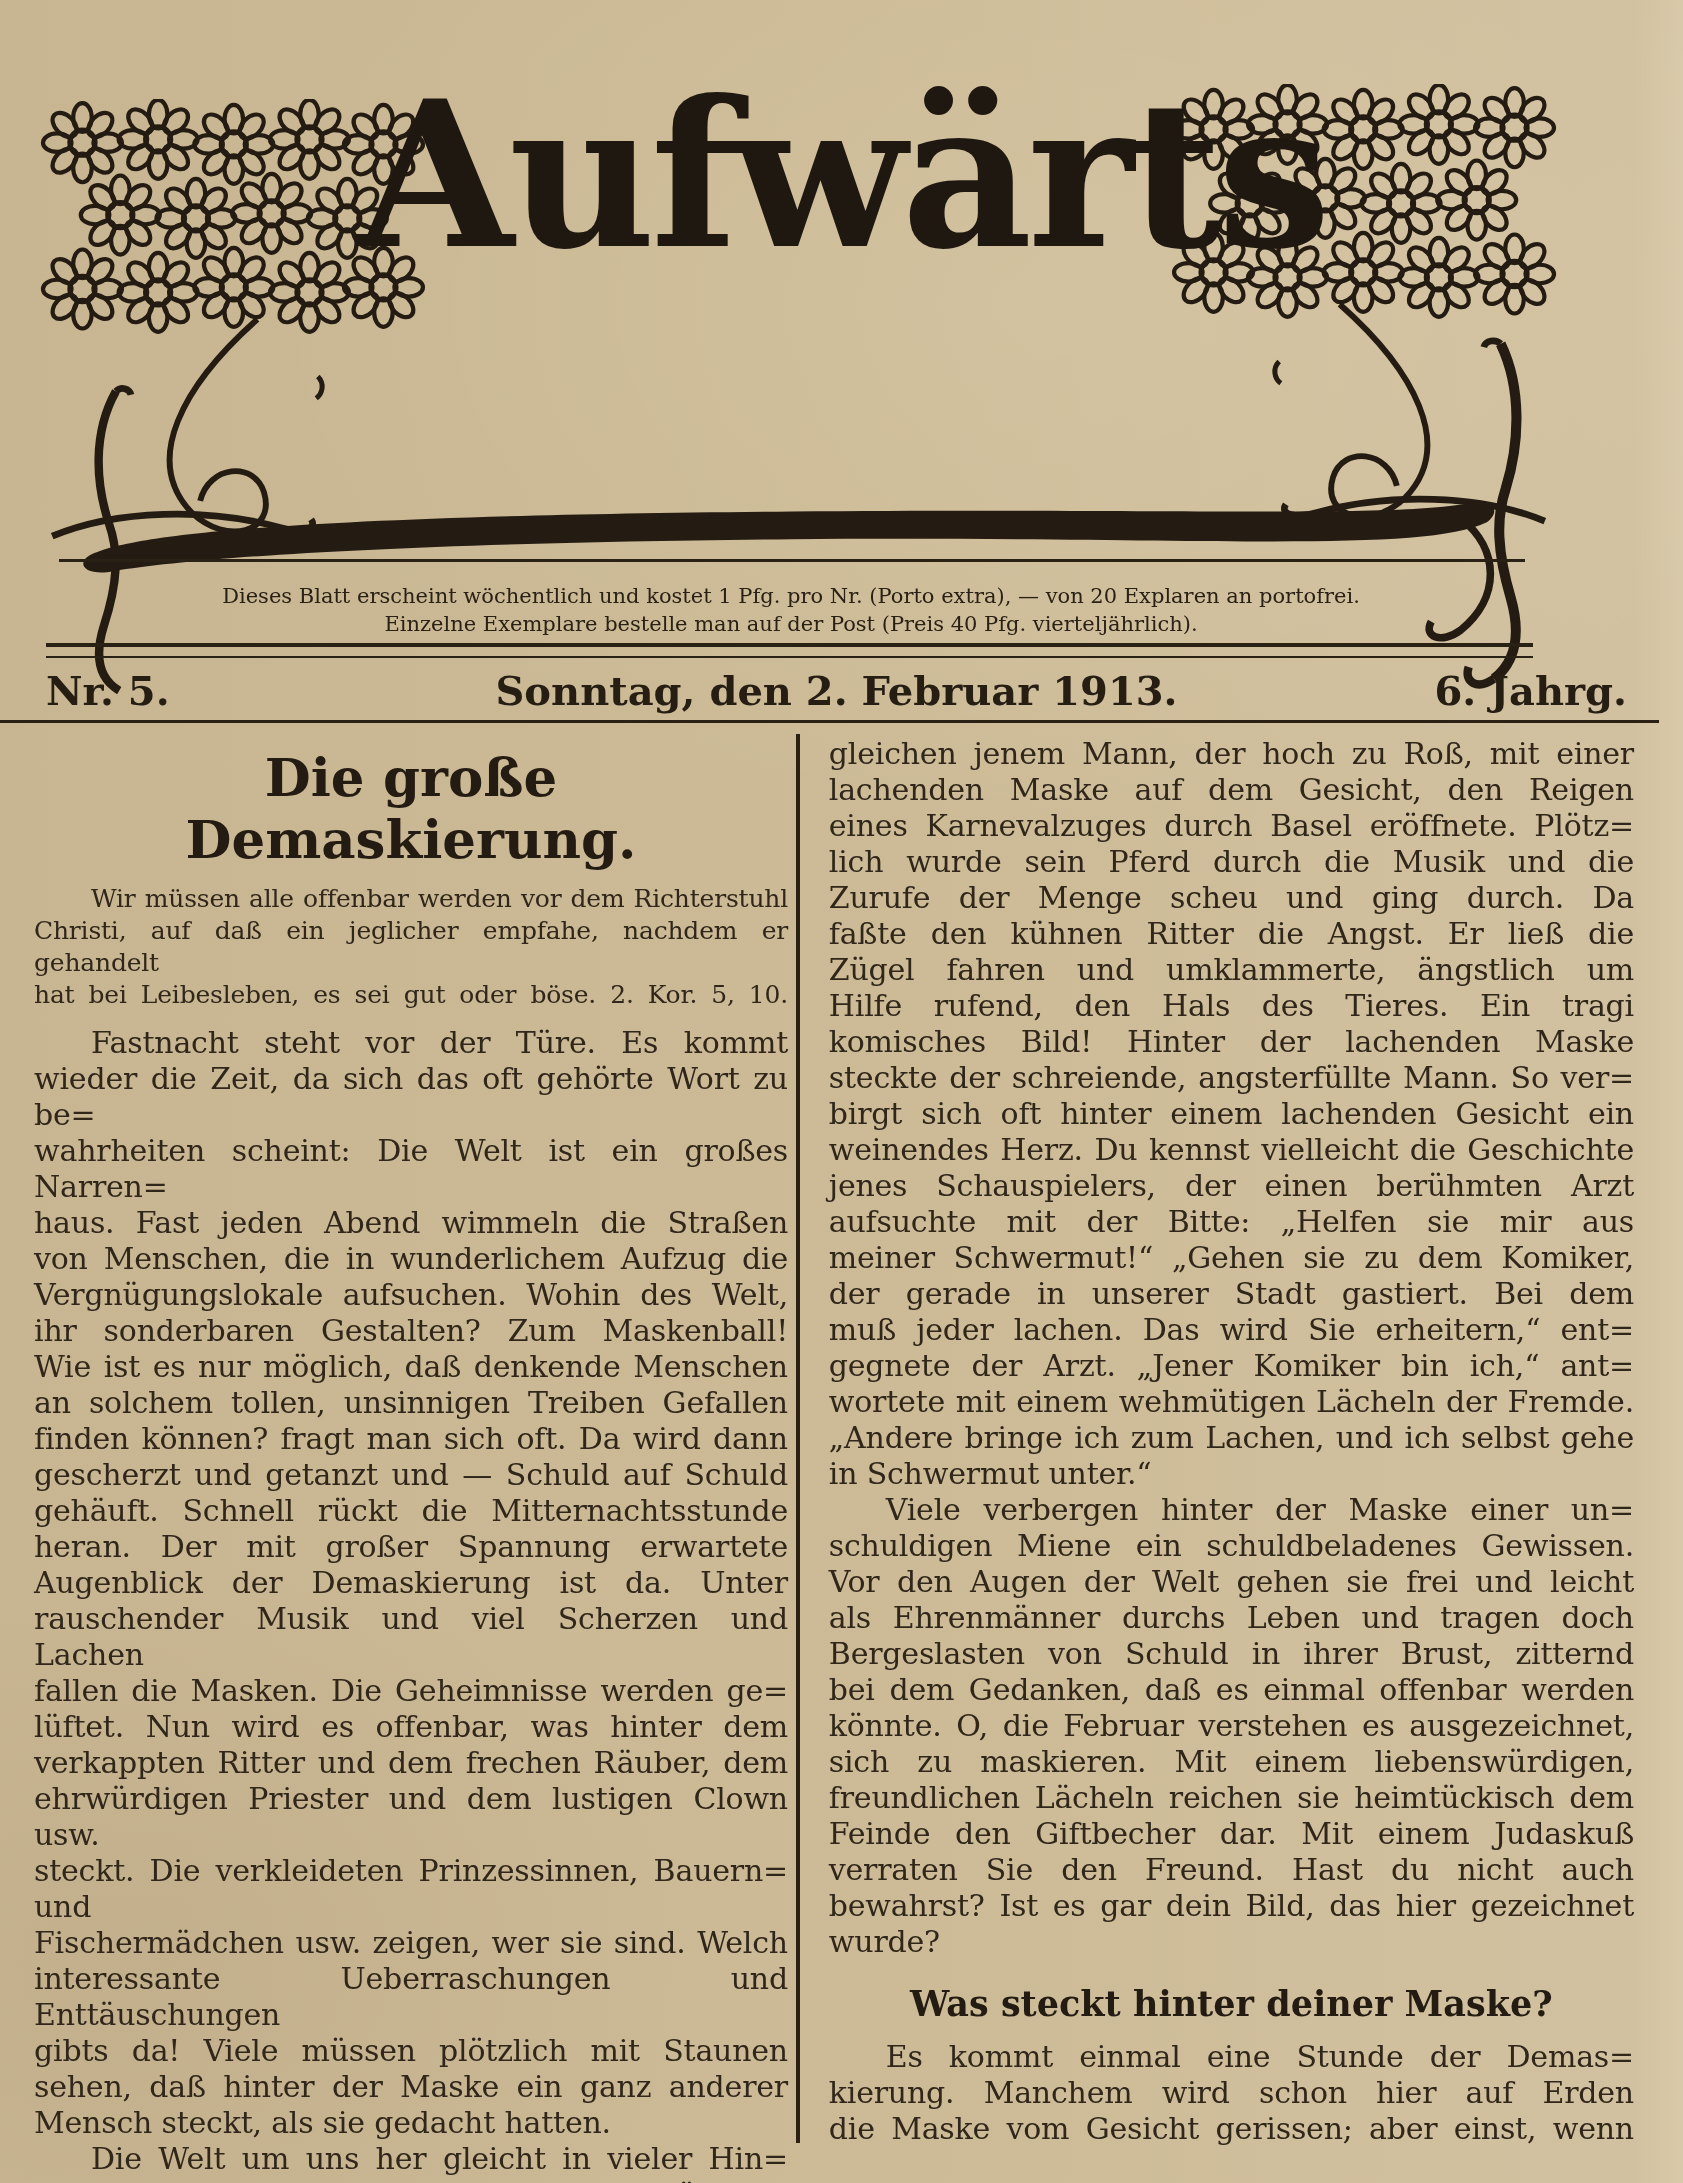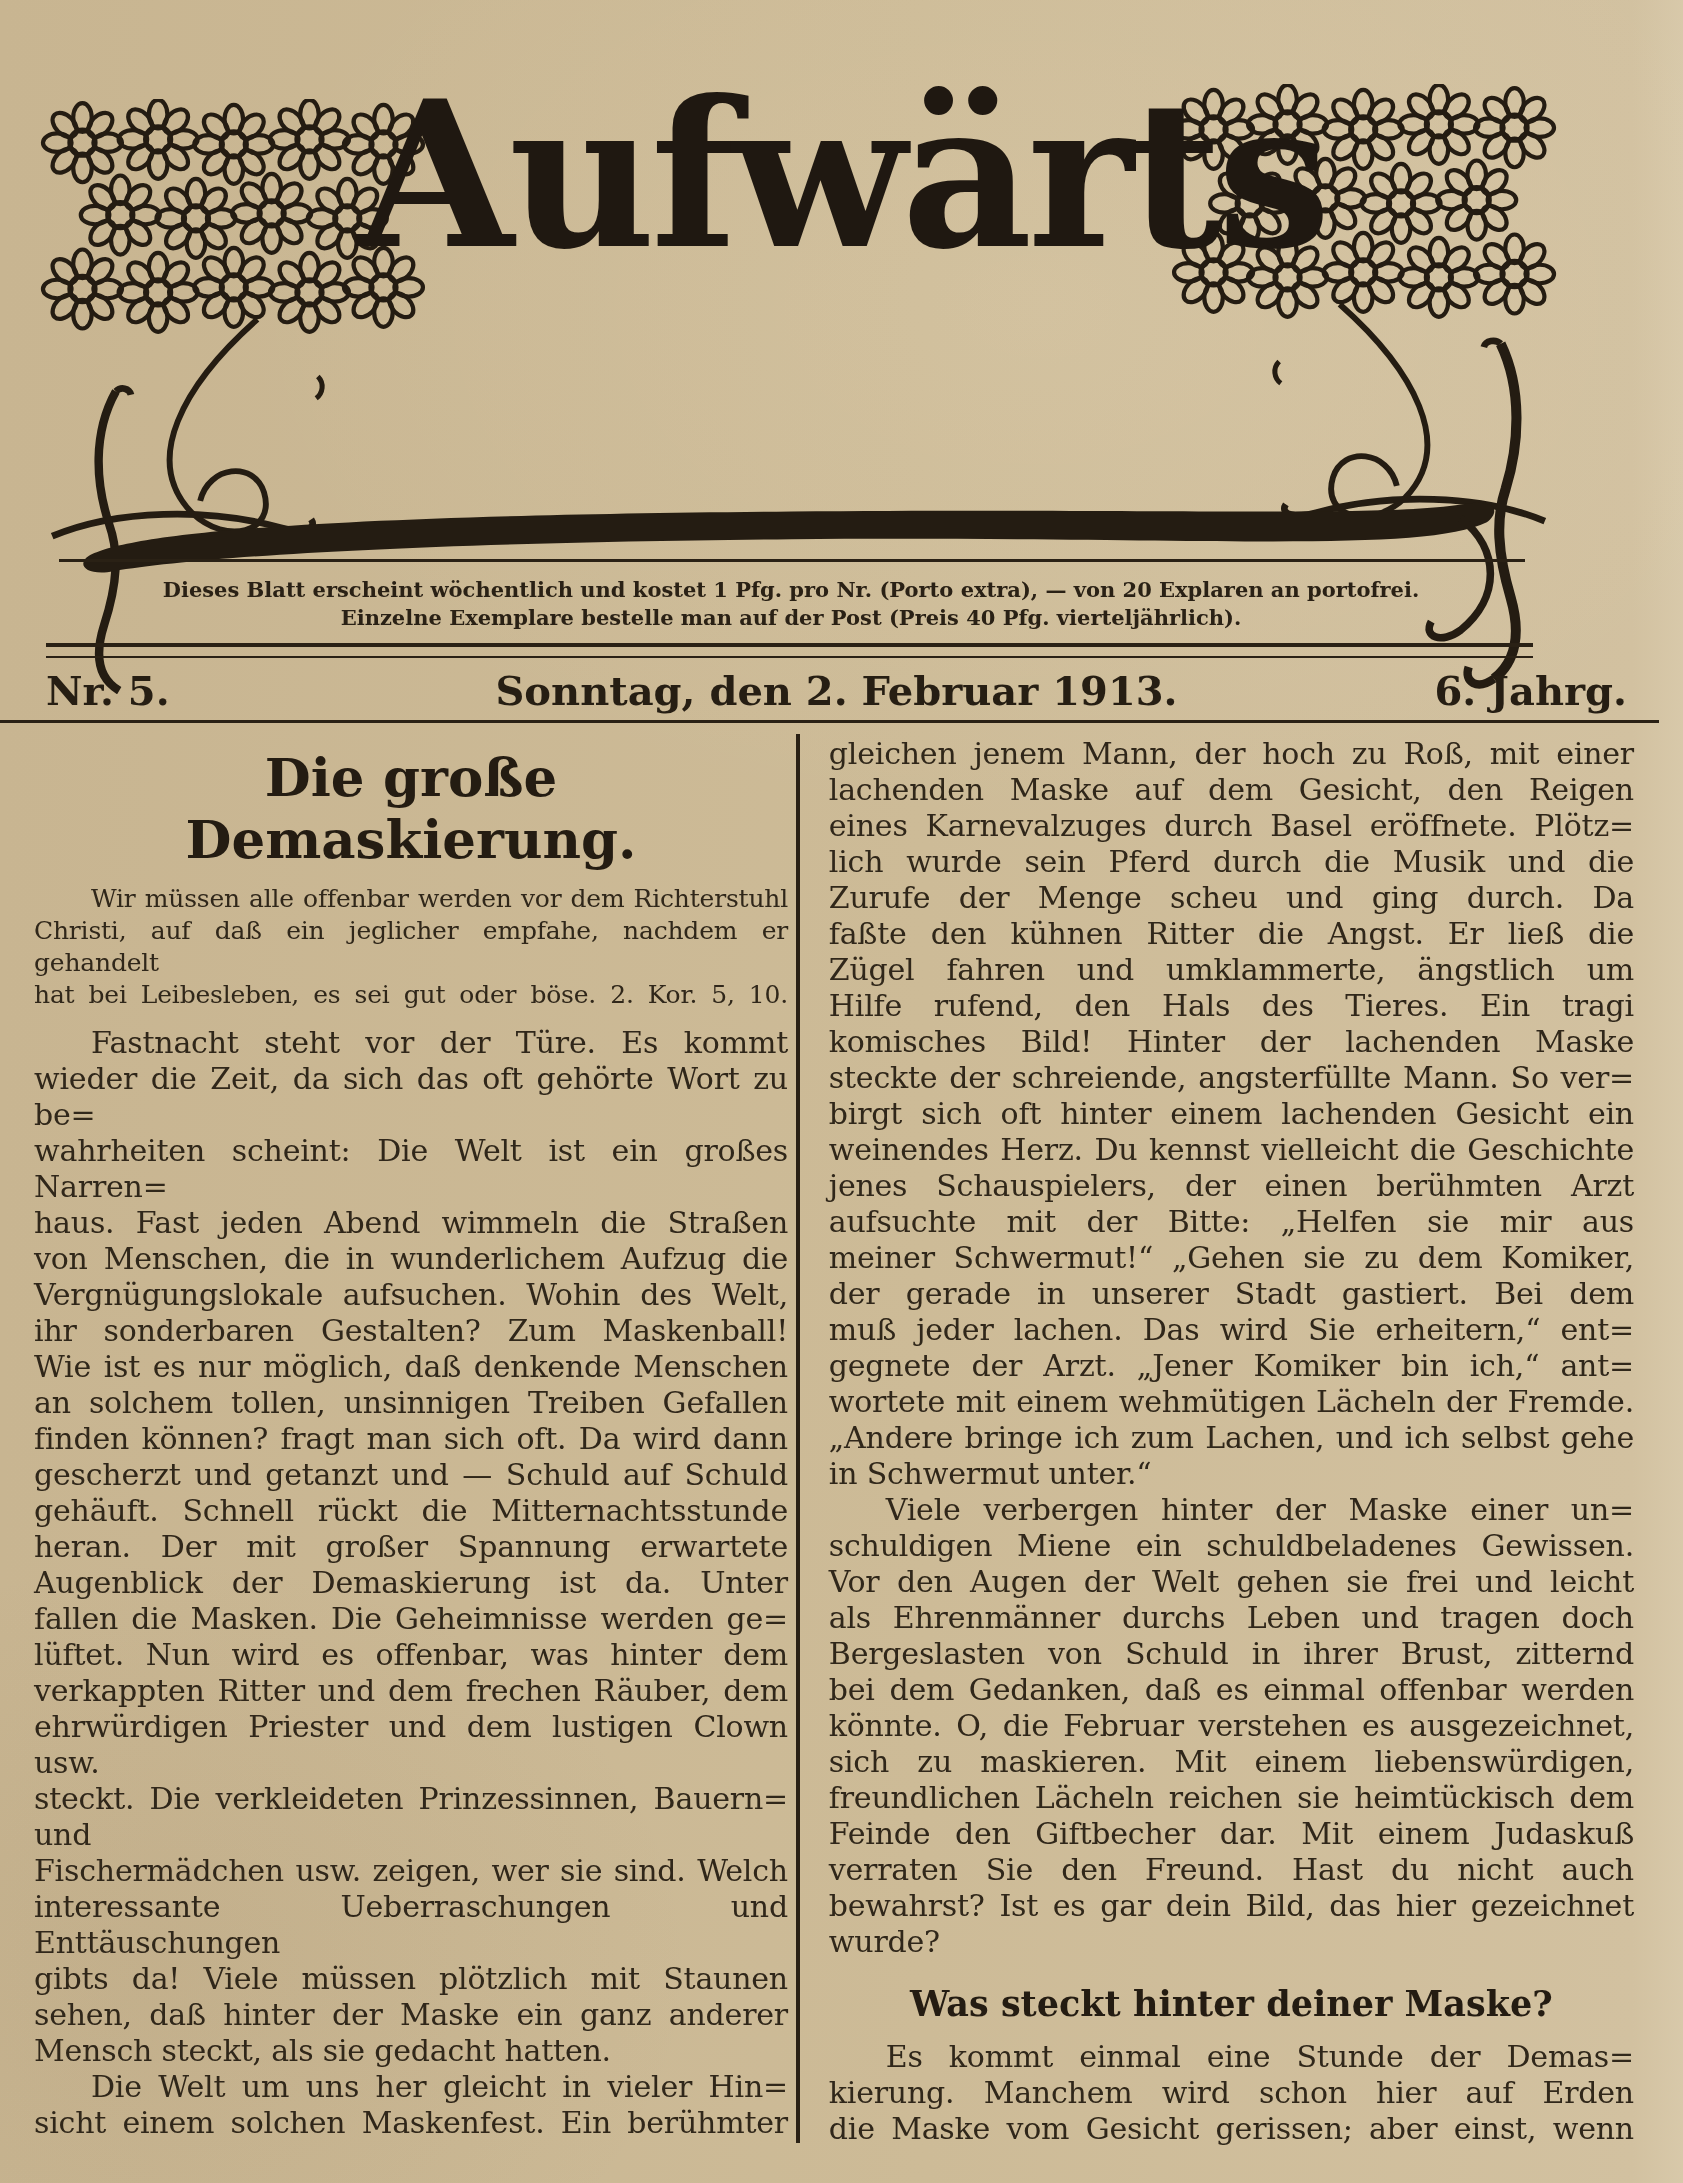--- a/index.html
+++ b/index.html
@@ -25,22 +25,22 @@
   .masthead-title{
     position:absolute;top:15px;left:0;right:0;margin:0;
     text-align:center;font-size:202px;line-height:320px;font-weight:bold;
     letter-spacing:-5px;color:#1f1811;
     font-family:"DejaVu Serif","Liberation Serif",serif;
   }
   .swash{position:absolute;left:76px;top:497px;width:1431px;height:177px;}
   .rule{background:#2a2115;}
   .rule-thin{position:absolute;top:559px;left:59px;right:158px;height:3.4px;}
   .notice{
-    position:absolute;top:576px;left:50px;right:151px;margin:0;
-    text-align:center;font-weight:bold;font-size:21px;line-height:28px;
+    position:absolute;top:576px;left:50px;right:151px;margin:6px;
+    text-align:center;font-weight:normal;font-size:21px;line-height:28px;
     color:#2a2115;
   }
   .rule-double{
     position:absolute;top:643px;left:46px;right:150px;height:9.3px;
     border-top:4.2px solid #2a2115;border-bottom:2.5px solid #2a2115;background:none;
   }
   .dateline{
     position:absolute;top:667px;left:46px;right:56px;
     display:grid;grid-template-columns:1fr auto 1fr;align-items:baseline;
     font-size:40px;font-weight:bold;color:#261e13;
@@ -200,20 +200,21 @@
           <div class="tline">von Menschen, die in wunderlichem Aufzug die</div>
           <div class="tline">Vergnügungslokale aufsuchen.  Wohin des Welt,</div>
           <div class="tline">ihr sonderbaren Gestalten?  Zum Maskenball!</div>
           <div class="tline">Wie ist es nur möglich, daß denkende Menschen</div>
           <div class="tline">an solchem tollen, unsinnigen Treiben Gefallen</div>
           <div class="tline">finden können? fragt man sich oft.  Da wird dann</div>
           <div class="tline">gescherzt und getanzt und — Schuld auf Schuld</div>
           <div class="tline">gehäuft.  Schnell rückt die Mitternachtsstunde</div>
           <div class="tline">heran.  Der mit großer Spannung erwartete</div>
           <div class="tline">Augenblick der Demaskierung ist da.  Unter</div>
+          <div class="tline">rauschender Musik und viel Scherzen und Lachen</div>
           <div class="tline">fallen die Masken.  Die Geheimnisse werden ge=</div>
           <div class="tline">lüftet.  Nun wird es offenbar, was hinter dem</div>
           <div class="tline">verkappten Ritter und dem frechen Räuber, dem</div>
           <div class="tline">ehrwürdigen Priester und dem lustigen Clown usw.</div>
           <div class="tline">steckt.  Die verkleideten Prinzessinnen, Bauern= und</div>
           <div class="tline">Fischermädchen usw. zeigen, wer sie sind.  Welch</div>
           <div class="tline">interessante Ueberraschungen und Enttäuschungen</div>
           <div class="tline">gibts da!  Viele müssen plötzlich mit Staunen</div>
           <div class="tline">sehen, daß hinter der Maske ein ganz anderer</div>
           <div class="tline endline">Mensch steckt, als sie gedacht hatten.</div>

